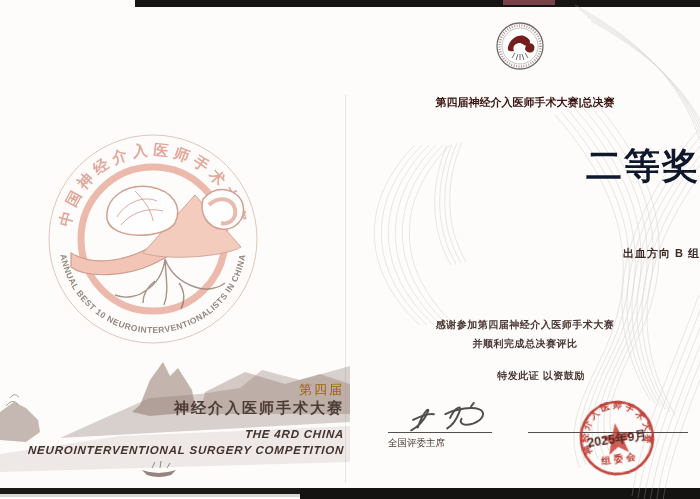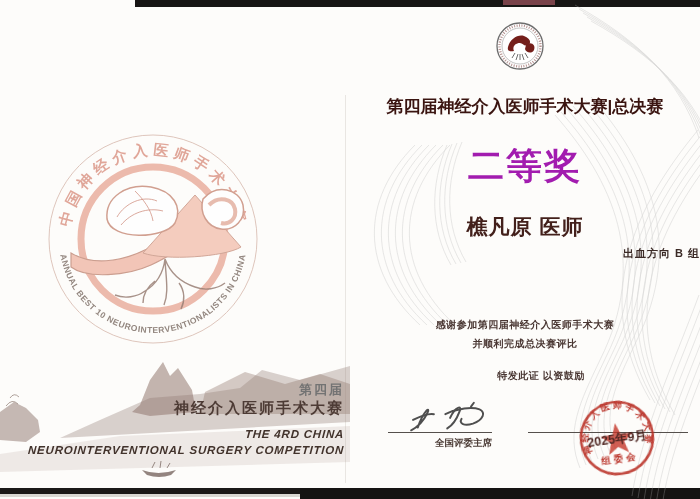--- a/index.html
+++ b/index.html
@@ -14,45 +14,45 @@
   .gutter{position:absolute;left:345px;top:95px;width:1px;height:388px;background:rgba(90,70,60,.12);}
 
   .page{position:absolute;top:0;height:499px;}
   .page-left{left:0;width:350px;}
   .page-right{left:350px;width:350px;}
 
   
   .emblem{position:absolute;left:47px;top:133px;width:212px;height:212px;opacity:.95;}
   .mountains{position:absolute;left:0;top:350px;width:350px;height:149px;}
   .left-caption{position:absolute;right:6px;top:382px;text-align:right;z-index:3;}
-  .cap-cn1{font-size:13px;font-weight:bold;color:#737373;letter-spacing:2px;line-height:16px;}
+  .cap-cn1{font-size:13px;font-weight:normal;color:#a16207;letter-spacing:2px;line-height:16px;}
   .cap-cn2{font-size:15px;font-weight:bold;color:#4d3b35;letter-spacing:2px;line-height:19px;}
   .cap-en{font-size:11.5px;font-weight:bold;font-style:italic;color:#42332c;
           letter-spacing:.8px;line-height:16px;transform:skewX(-4deg);}
   .cap-gap{height:9px;}
 
   
   .guilloche{position:absolute;left:0;top:0;width:350px;height:499px;}
   .logo-small{position:absolute;left:145px;top:21px;width:50px;height:50px;}
   .r-title{position:absolute;left:0;top:95px;width:350px;text-align:center;
-           font-size:17px;font-weight:bold;color:#3a1410;letter-spacing:0;}
-  .r-award{position:absolute;left:0;top:142px;width:350px;text-align:center;
-           font-size:36px;font-weight:bold;color:#a21caf;letter-spacing:2px;}
+           font-size:11px;font-weight:bold;color:#3a1410;letter-spacing:0;}
+  .r-award{position:absolute;left:0;top:142px;width:350px;text-align:right;
+           font-size:36px;font-weight:bold;color:#0f172a;letter-spacing:2px;}
   .r-name{position:absolute;left:0;top:213px;width:350px;text-align:center;
           font-size:21px;font-weight:bold;color:#43201b;letter-spacing:1px;}
   .r-group{position:absolute;left:0;top:246px;width:350px;text-align:right;
            font-size:11px;font-weight:bold;color:#3b2a26;letter-spacing:1px;}
   .r-body{position:absolute;left:0;width:350px;text-align:center;
           font-size:10px;font-weight:bold;color:#4a3733;letter-spacing:.5px;}
   .r-body1{top:318px;} .r-body2{top:337px;} .r-body3{top:369px;margin-left:16px;}
 
   .sig-line{position:absolute;height:1px;background:#55504c;top:432px;}
   .sig-line-left{left:38px;width:104px;}
   .sig-line-right{left:178px;width:160px;}
-  .sig-label{position:absolute;top:437px;font-weight:bold;color:#4a3a34;text-align:right;}
+  .sig-label{position:absolute;top:437px;font-weight:normal;color:#4a3a34;text-align:left;}
   .sig-label-left{left:38px;width:104px;font-size:9.5px;}
   .sig-label-right{left:168px;width:180px;font-size:9.5px;}
   .signature{position:absolute;left:52px;top:398px;width:100px;height:38px;}
   .seal{position:absolute;left:227px;top:398px;width:80px;height:80px;transform:rotate(-8deg);opacity:.92;}
 </style>
 </head>
 <body>
 
 <div class="stage">
 
@@ -166,21 +166,20 @@
       <circle cx="25" cy="25" r="23" fill="#ffffff" stroke="#6d6d6d" stroke-width="1.3"></circle>
       <circle cx="25" cy="25" r="18" fill="none" stroke="#9a9a9a" stroke-width=".6"></circle>
       <circle cx="25" cy="25" r="20.5" fill="none" stroke="#a87f7c" stroke-width="2.4" stroke-dasharray="1 1.5" opacity=".85"></circle>
       <path d="M13,26 C15,18 23,13 29,15 C35,17 37,22 33,24 C29,26 28,22 25,22 C20,22 17,26 19,30 C15,31 12,30 13,26 Z" fill="#741f1b"></path>
       <path d="M31,24 C36,20 41,24 39,29 C37,33 31,32 30,28 Z" fill="#741f1b"></path>
       <path d="M20,32 l-3,5 M25,33 l0,6 M30,32 l3,5 M23,33 l-2,6 M27,33 l2,6" stroke="#4a4a4a" stroke-width=".8" fill="none"></path>
     </svg>
 
     <div class="r-title">第四届神经介入医师手术大赛|总决赛</div>
     <div class="r-award">二等奖</div>
-    <div class="r-name">樵凡原  医师</div>
     <div class="r-group">出血方向  B 组</div>
     <div class="r-body r-body2">并顺利完成总决赛评比</div>
     <div class="r-body r-body1">感谢参加第四届神经介入医师手术大赛</div>
     <div class="r-body r-body3">特发此证 以资鼓励</div>
 
     <svg class="signature" viewBox="0 0 100 40">
       <g fill="none" stroke="#383838" stroke-width="2.1" stroke-linecap="round" opacity=".88">
         <path d="M14,31 C20,13 28,8 24,16 C20,24 13,31 7,34"></path>
         <path d="M9,23 C17,19 26,16 31,17"></path>
         <path d="M48,21 C54,8 61,8 58,14 C55,22 50,29 45,32"></path>

